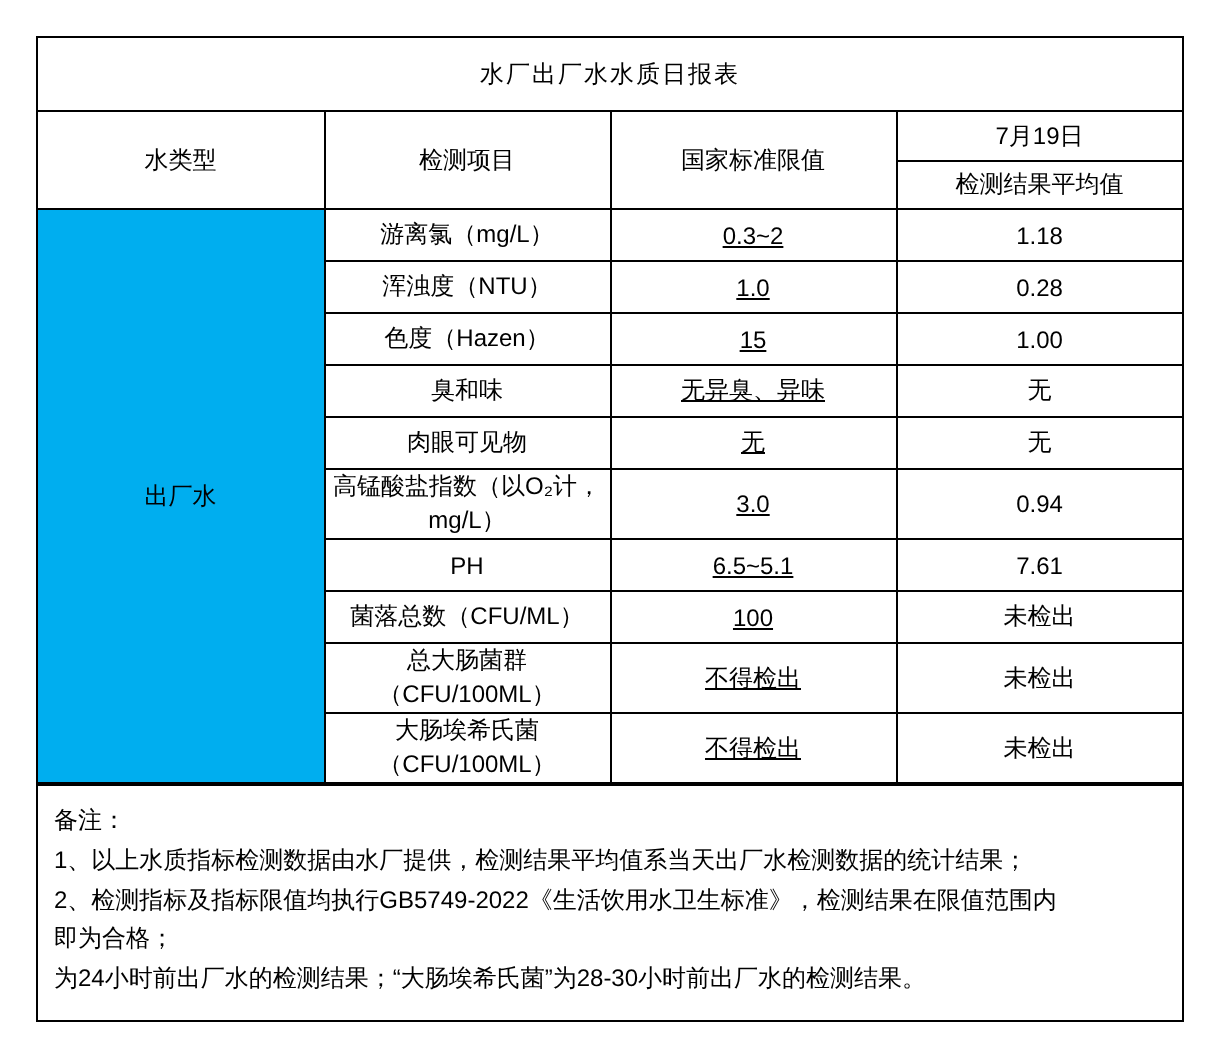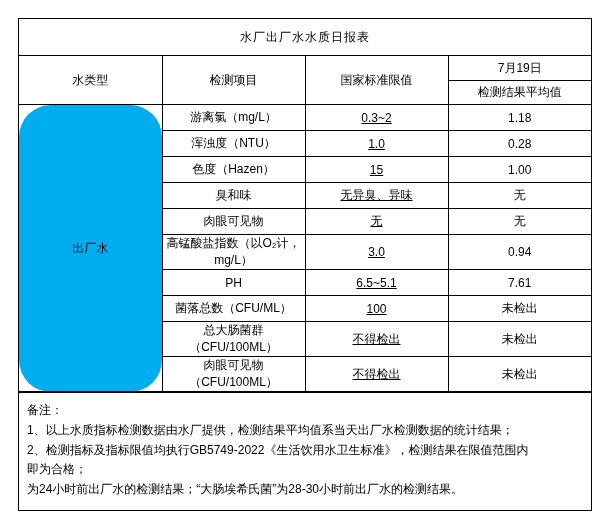--- a/index.html
+++ b/index.html
@@ -73,21 +73,20 @@
   }
   .hdr-avg {
     height: 23px;
     font-size: 12px;
     border-right: none !important;
   }
   .type-cell {
     background: #00AEEF;
     font-size: 13px;
     border-left: none !important;
-    border-radius: 32px;
   }
   .item-cell {
     text-align: left;
     padding-left: 8px;
     height: 25px;
     font-size: 12px;
   }
   .std-cell {
     height: 25px;
     font-size: 12px;
@@ -169,21 +168,21 @@
         <td class="item-cell">菌落总数（CFU/ML）</td>
         <td class="std-cell">100</td>
         <td class="val-cell">未检出</td>
       </tr>
       <tr>
         <td class="item-cell">总大肠菌群（CFU/100ML）</td>
         <td class="std-cell">不得检出</td>
         <td class="val-cell">未检出</td>
       </tr>
       <tr>
-        <td class="item-cell">肉眼可见物（CFU/100ML）</td>
+        <td class="item-cell">大肠埃希氏菌（CFU/100ML）</td>
         <td class="std-cell">不得检出</td>
         <td class="val-cell">未检出</td>
       </tr>
     </tbody>
       </table>
 
     <div class="notes">
       <div>备注：</div>
       <div>1、以上水质指标检测数据由水厂提供，检测结果平均值系当天出厂水检测数据的统计结果；</div>
       <div>2、检测指标及指标限值均执行GB5749-2022《生活饮用水卫生标准》，检测结果在限值范围内</div>

